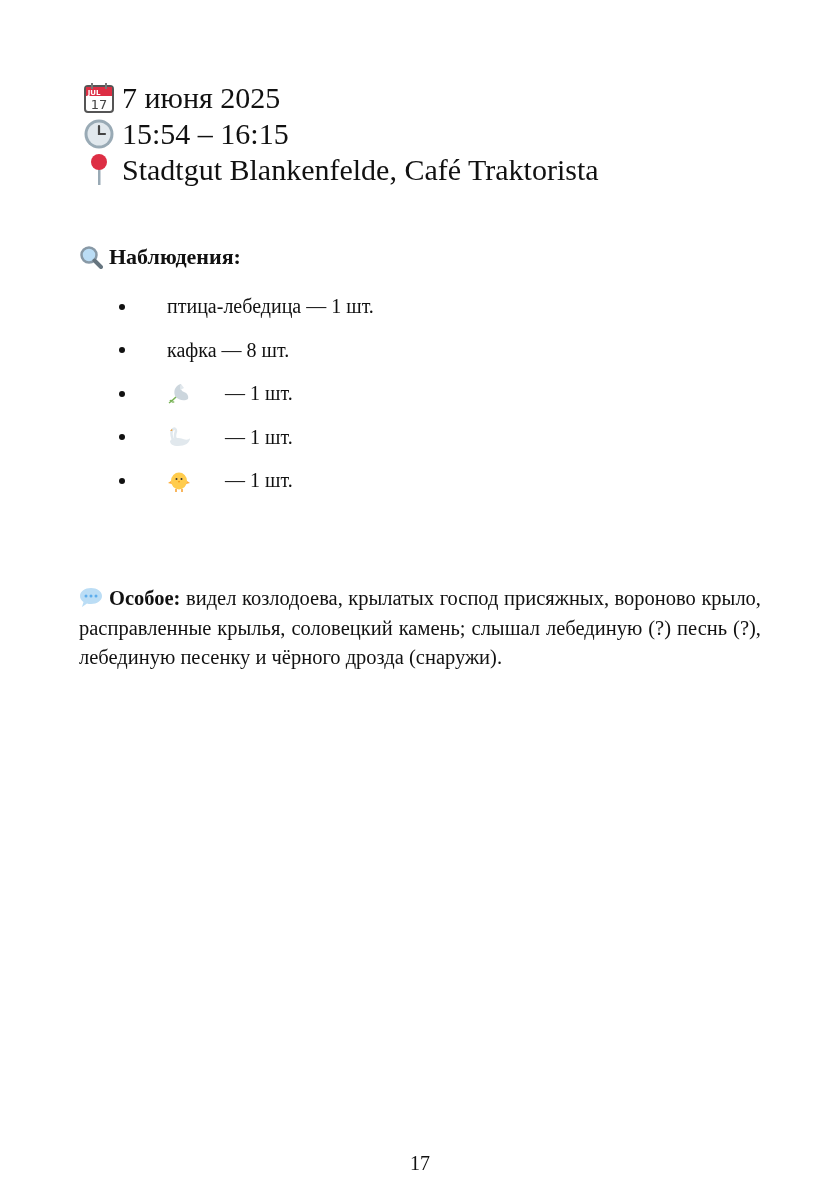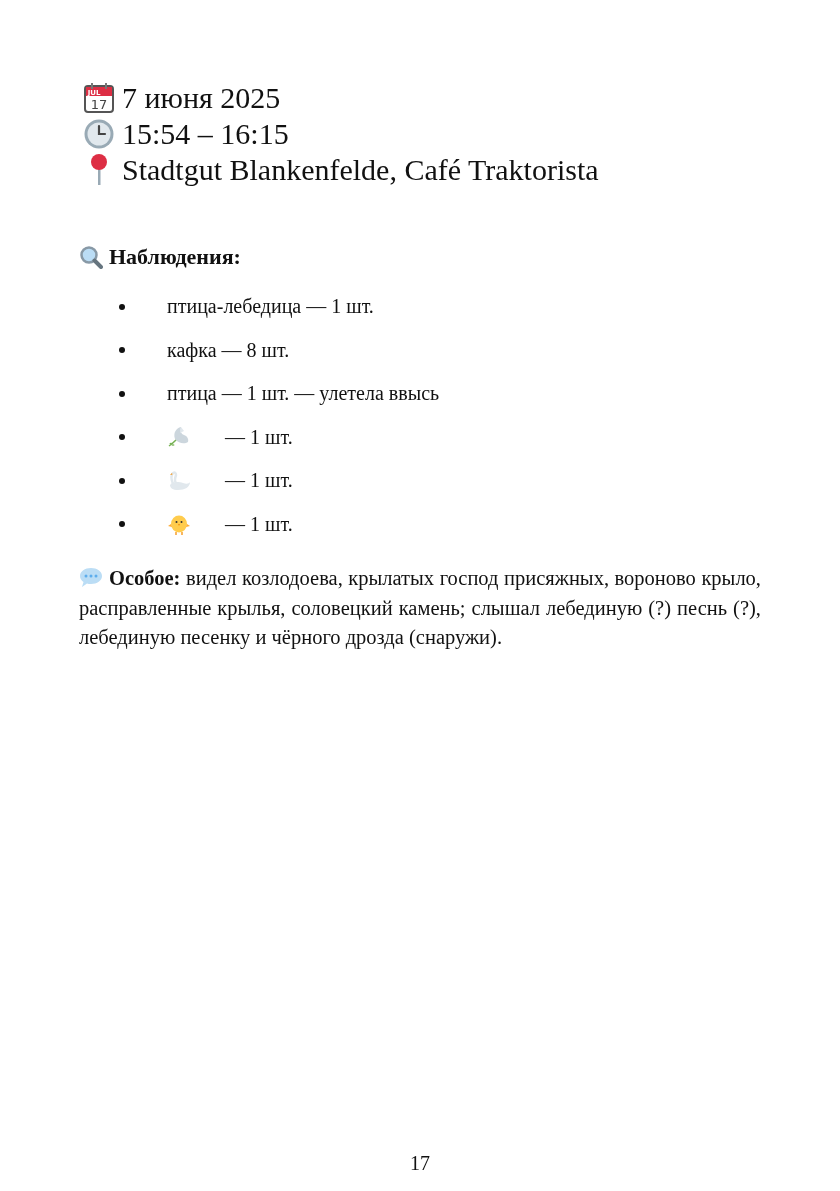--- a/index.html
+++ b/index.html
@@ -8,21 +8,21 @@
   .header { position:absolute; left:79px; top:80px; }
   .hline { display:flex; align-items:center; height:36px; font-size:30px; line-height:36px; }
   .hicon { width:36px; height:36px; display:inline-flex; align-items:center; justify-content:flex-end; margin-right:7px; }
   .section { position:absolute; left:79px; top:243px; width:682px; }
   .stitle { display:flex; align-items:center; font-size:22px; font-weight:bold; height:28px; }
   .sicon { width:24px; height:24px; margin-right:6px; display:inline-flex; }
   ul { list-style:none; margin:14px 0 0 0; padding:0; }
   li { display:flex; align-items:center; height:43.5px; font-size:20px; padding-left:40px;gap:28px; }
   .bullet { width:6px; height:6px; border-radius:50%; background:#111; margin-right:14px; }
   .emo { display:inline-flex; width:24px; height:24px; margin-right:6px; }
-  .special { position:absolute; left:79px; top:564px; width:682px; font-size:20.5px; line-height:29.5px; text-align:justify; }
+  .special { position:absolute; left:79px; top:584px; width:682px; font-size:20.5px; line-height:29.5px; text-align:justify; }
   .special .ico { display:inline-block; width:24px; height:22px; vertical-align:-4px; margin-right:6px; }
   .special b { font-weight:bold; }
   .pagenum { position:absolute; left:0; width:840px; top:1152px; text-align:center; font-size:20px; }
 </style>
 </head>
 <body>
 
 <div class="header">
   <div class="hline">
     <span class="hicon">
@@ -72,24 +72,20 @@
     <li>
         <span class="bullet"></span>
         <span>птица-лебедица — 1 шт.</span>
       </li>
     <li>
         <span class="bullet"></span>
         <span>кафка — 8 шт.</span>
       </li>
     <li>
         <span class="bullet"></span>
-        <span>птица — 1 шт. — улетела ввысь</span>
-      </li>
-    <li>
-        <span class="bullet"></span>
       <span class="emo">
         <svg width="24" height="24" viewBox="0 0 24 24">
           <path d="M8 14 C6 8 9 3 14 2 C13 6 14 9 17 10 C20 11 22 14 21 17 C18 19 12 19 8 14Z" fill="#ccd6dd"></path>
           <path d="M14 2 L17 6 L13 8Z" fill="#e1e8ed"></path>
           <path d="M2 21 C5 19 7 17 9 15" stroke="#77b255" stroke-width="1.5" fill="none"></path>
           <ellipse cx="4" cy="18.5" rx="1.5" ry="0.8" fill="#77b255"></ellipse>
             <ellipse cx="6" cy="20" rx="1.5" ry="0.8" fill="#77b255"></ellipse>
         </svg>
       </span>
       <span>— 1 шт.</span>

